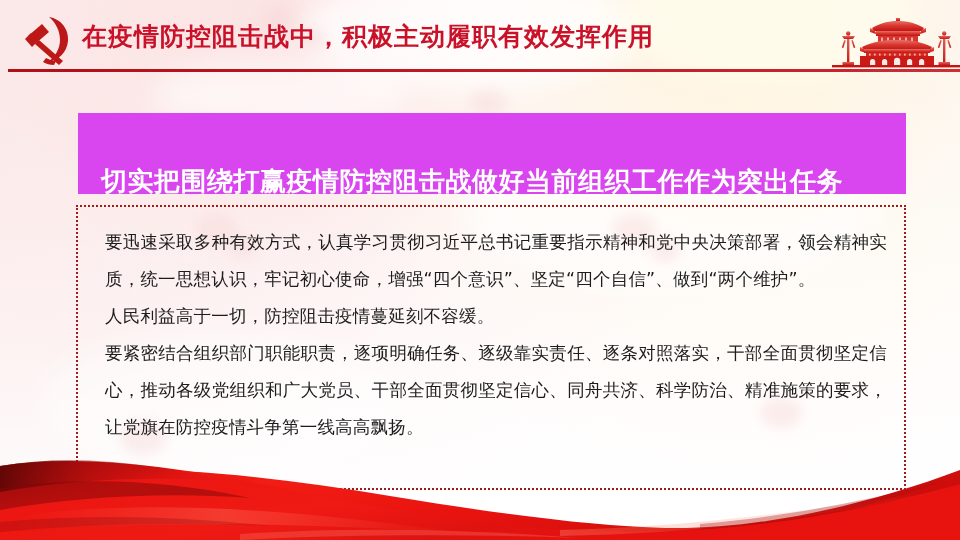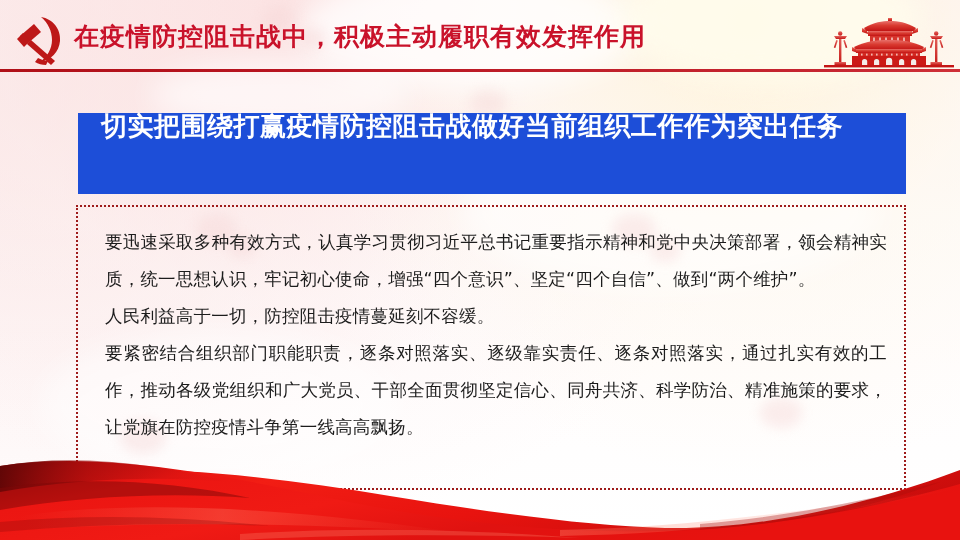--- a/index.html
+++ b/index.html
@@ -57,21 +57,21 @@
   .bl-4 { left: 228px; top: 236px; width: 28px; height: 22px; }
   .bl-5 { left: 612px; top: 214px; width: 44px; height: 32px; }
   .bl-6 { left: 650px; top: 238px; width: 30px; height: 24px; }
   .bl-7 { left: 120px; top: 420px; width: 46px; height: 34px; }
   .bl-8 { left: 760px; top: 398px; width: 42px; height: 30px; }
   .bl-9 { left: 470px; top: 90px; width: 36px; height: 26px; }
 
   
   .header {
     position: absolute;
-    left: 0;
+    left: 8px;
     top: 0;
     width: 788px;
     height: 76px;
   }
   .party-emblem {
     position: absolute;
     left: 11px;
     top: 14px;
     width: 58px;
     height: 54px;
@@ -103,23 +103,23 @@
     height: 56px;
   }
 
   
   .banner {
     position: absolute;
     left: 78px;
     top: 113px;
     width: 828px;
     height: 81px;
-    background: #1d4ed8;
+    background: #d946ef;
     display: flex;
-    align-items: flex-start;
+    align-items: flex-end;
   }
   .banner-text {
     color: #ffffff;
     font-size: 26px;
     font-weight: bold;
     letter-spacing: 0.5px;
     padding-left: 23px;
     white-space: nowrap;
     line-height: 1;
   }
@@ -288,21 +288,21 @@
   </div>
 
   <div class="banner">
     <div class="banner-text">切实把围绕打赢疫情防控阻击战做好当前组织工作作为突出任务</div>
   </div>
 
   <div class="content-box">
     <div class="content-inner">
       <p class="para">要迅速采取多种有效方式，认真学习贯彻习近平总书记重要指示精神和党中央决策部署，领会精神实质，统一思想认识，牢记初心使命，增强“四个意识”、坚定“四个自信”、做到“两个维护”。</p>
       <p class="para">人民利益高于一切，防控阻击疫情蔓延刻不容缓。</p>
-      <p class="para">要紧密结合组织部门职能职责，逐条对照落实、逐级靠实责任、逐条对照落实，通过扎实有效的工作，推动各级党组织和广大党员、干部全面贯彻坚定信心、同舟共济、科学防治、精准施策的要求，让党旗在防控疫情斗争第一线高高飘扬。</p>
+      <p class="para">要紧密结合组织部门职能职责，逐项明确任务、逐级靠实责任、逐条对照落实，干部全面贯彻坚定信心，推动各级党组织和广大党员、干部全面贯彻坚定信心、同舟共济、科学防治、精准施策的要求，让党旗在防控疫情斗争第一线高高飘扬。</p>
     </div>
   </div>
 
   <div class="ribbon">
     <svg viewBox="0 0 960 110" width="960" height="110" preserveAspectRatio="none">
       <defs>
         <linearGradient id="rib1" x1="0" y1="0" x2="1" y2="0.4">
           <stop offset="0%" stop-color="#8f0b0b"></stop>
           <stop offset="8%" stop-color="#c60f0f"></stop>
           <stop offset="22%" stop-color="#ec1612"></stop>

